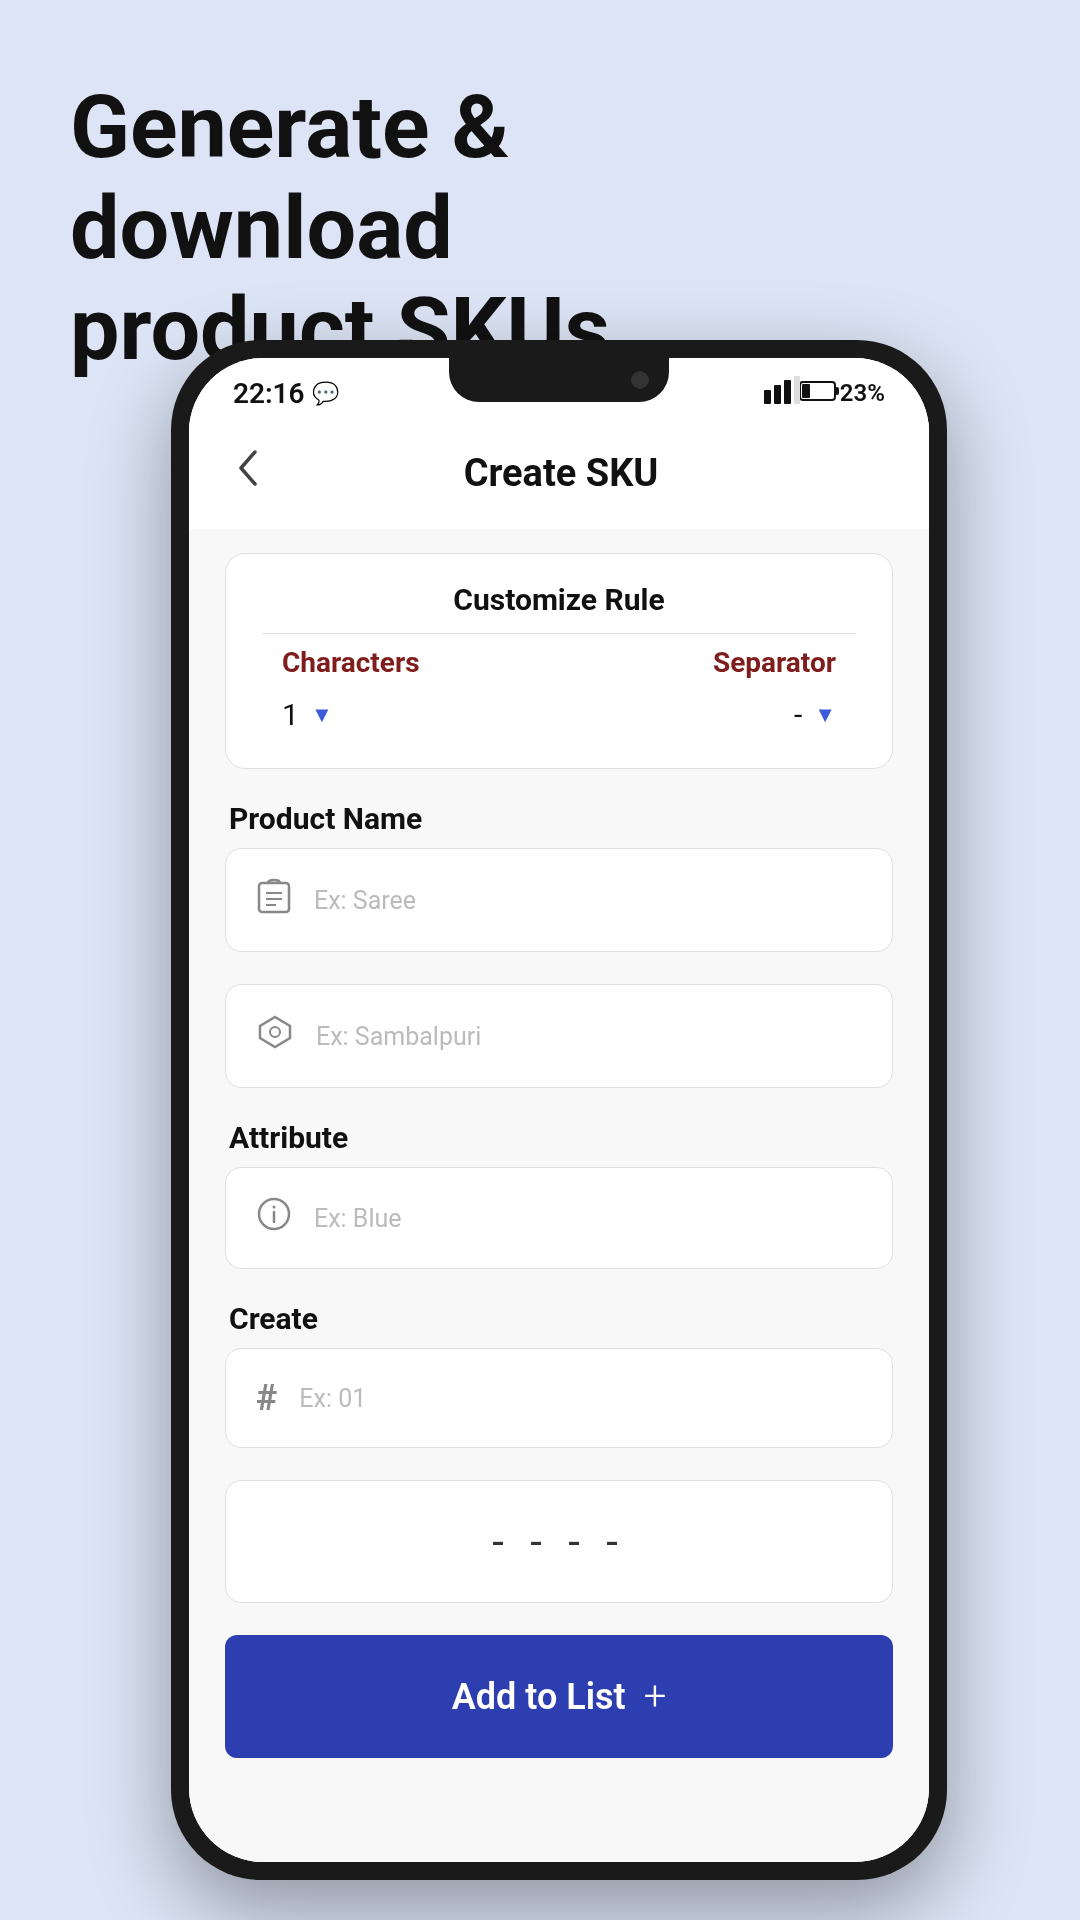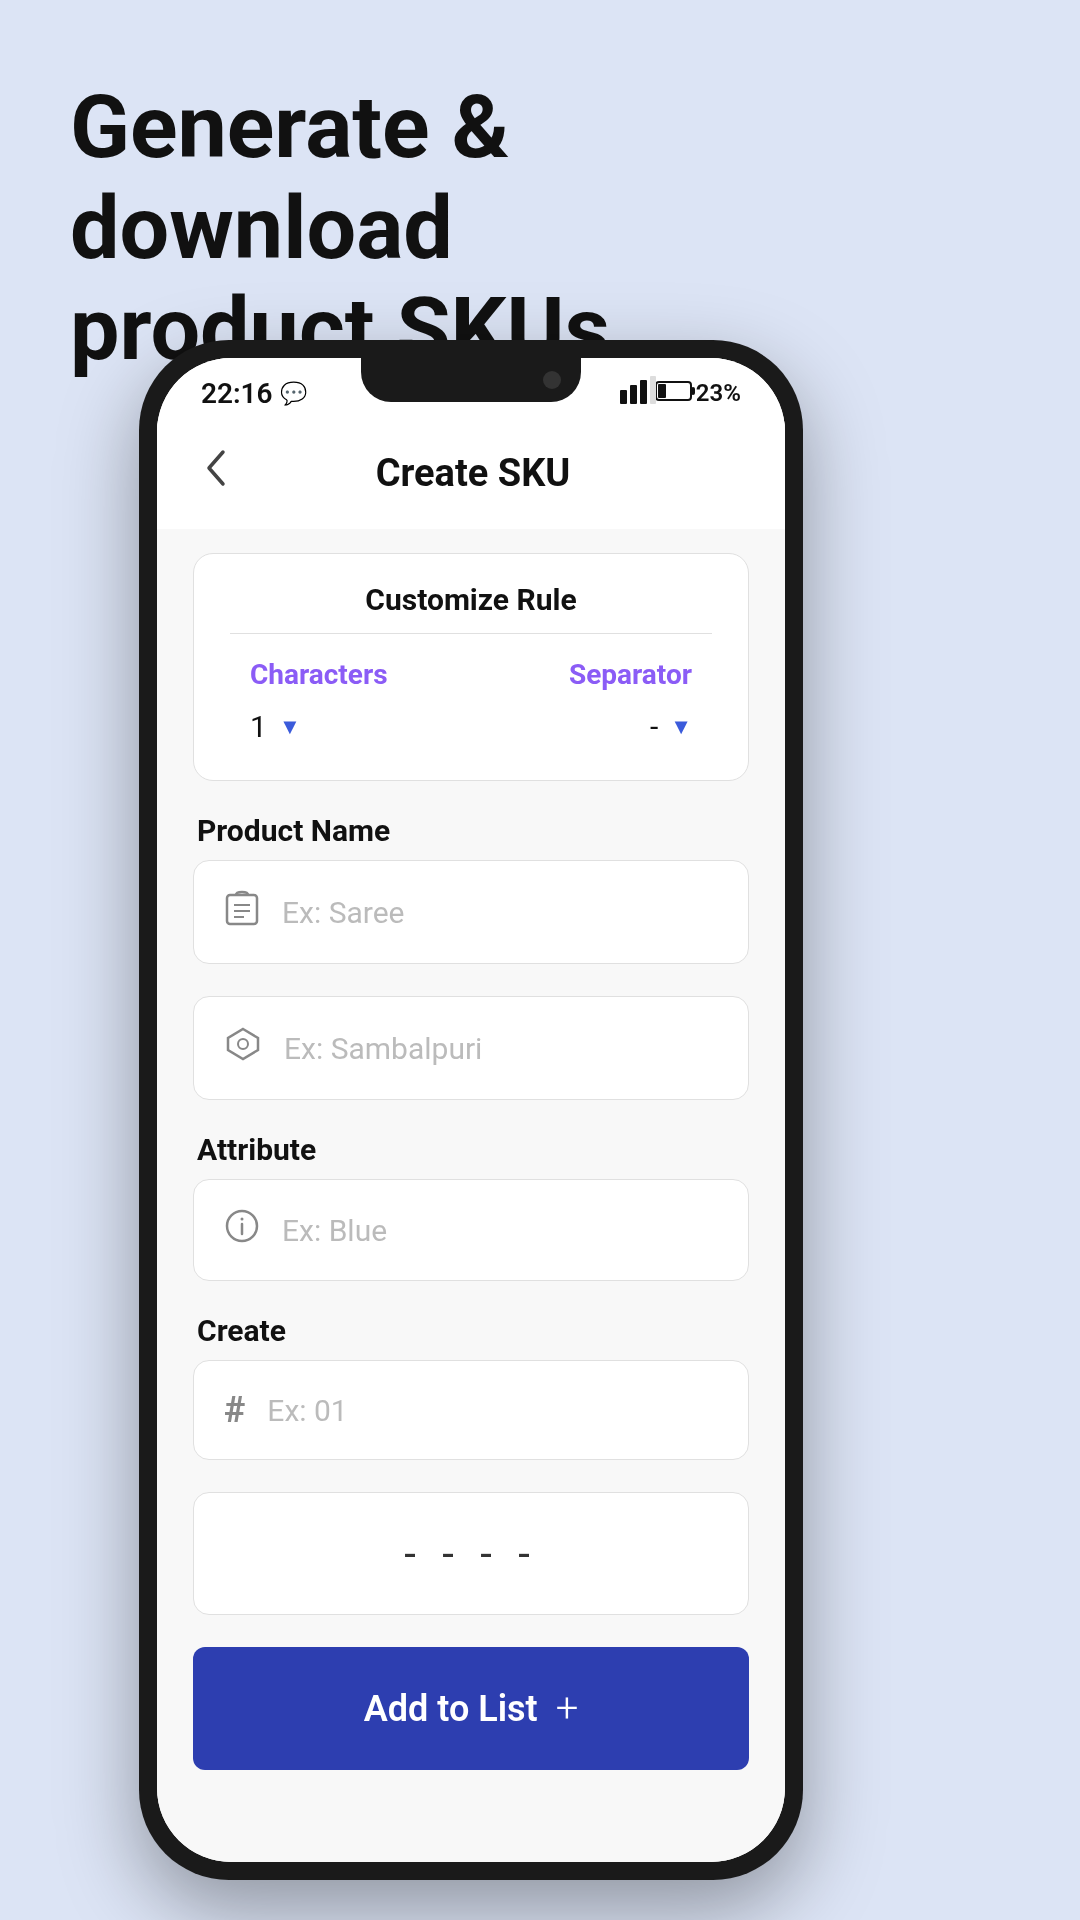--- a/index.html
+++ b/index.html
@@ -21,22 +21,22 @@
       font-weight: 700;
       color: #111;
       line-height: 1.15;
       width: 700px;
     }
 
     
     .phone-frame {
       position: absolute;
       top: 340px;
-      left: 139px;
-      width: 664px;
+      left: 171px;
+      width: 776px;
       height: 1540px;
       background: #1a1a1a;
       border-radius: 90px;
       box-shadow: 0 30px 80px rgba(0,0,0,0.35);
       overflow: hidden;
     }
 
     
     .phone-frame::before {
       content: '';
@@ -179,36 +179,36 @@
       border-radius: 20px;
       border: 1.5px solid #e0e0e0;
       padding: 28px 36px 36px;
     }
 
     .customize-title {
       text-align: center;
       font-size: 30px;
       font-weight: 700;
       color: #111;
-      margin-bottom: 16px;
+      margin-bottom: 4px;
       padding-bottom: 16px;
       border-bottom: 1.5px solid #e0e0e0;
     }
 
     .customize-row {
       display: flex;
       align-items: center;
       justify-content: space-between;
       padding: 8px 20px 0;
     }
 
     .customize-col-label {
       font-size: 28px;
       font-weight: 700;
-      color: #8b5cf6;
+      color: #7f1d1d;
     }
 
     .customize-col-value {
       display: flex;
       align-items: center;
       gap: 12px;
       font-size: 30px;
       font-weight: 400;
       color: #111;
       margin-top: 10px;
@@ -250,21 +250,21 @@
       gap: 22px;
     }
 
     .field-icon {
       font-size: 34px;
       color: #888;
       flex-shrink: 0;
     }
 
     .field-placeholder {
-      font-size: 30px;
+      font-size: 25px;
       color: #bbb;
       font-style: normal;
       text-align: right;
     }
 
     
     .sku-preview {
       background: #fff;
       border: 1.5px solid #e0e0e0;
       border-radius: 16px;

